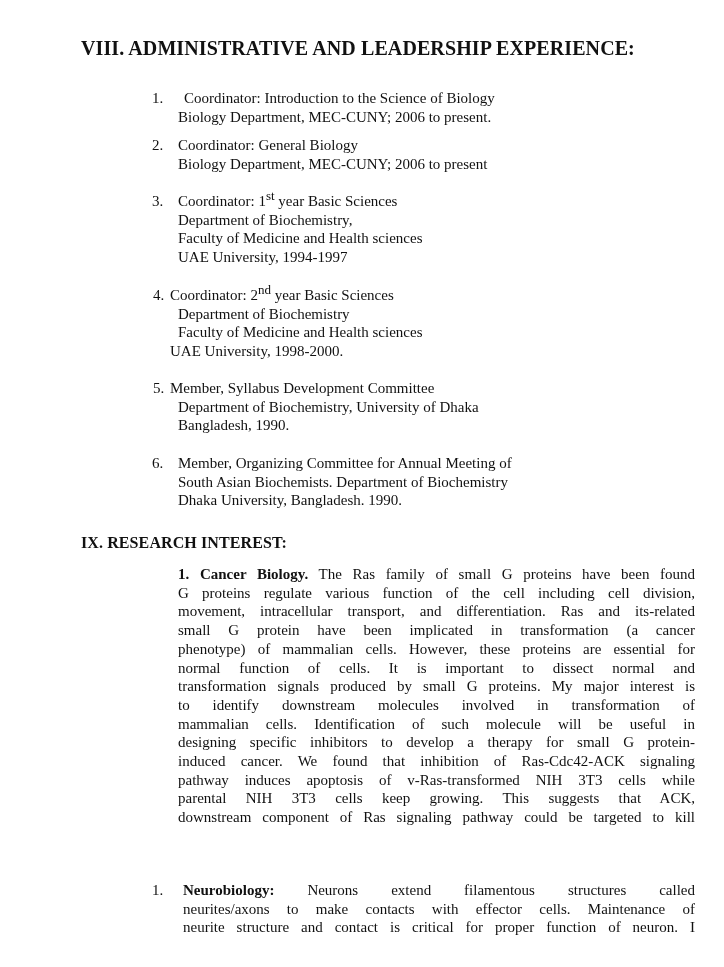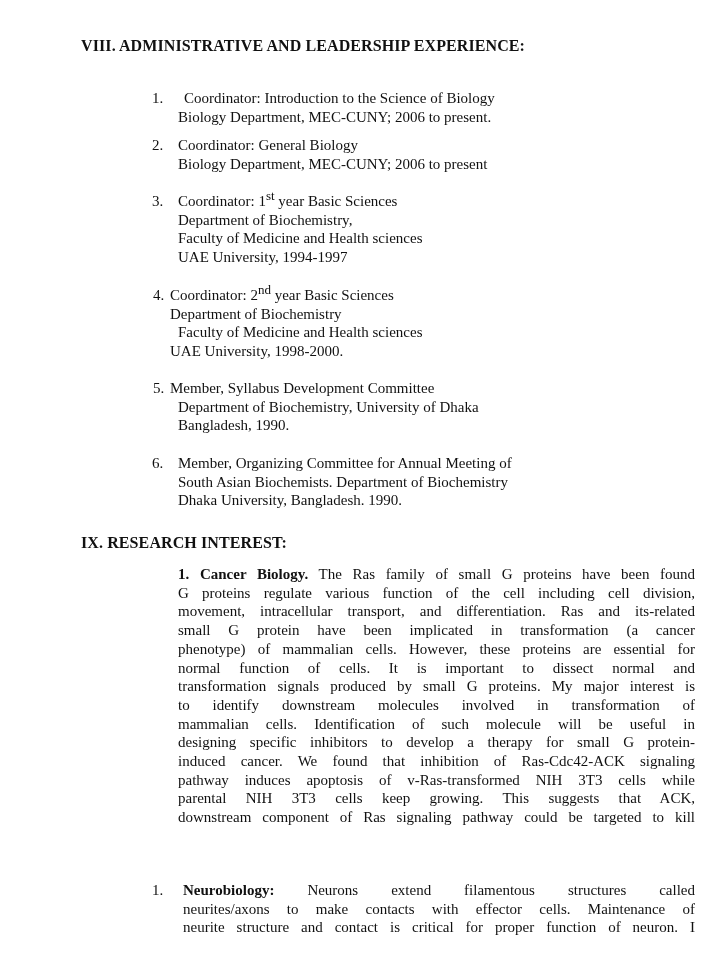--- a/index.html
+++ b/index.html
@@ -2,21 +2,21 @@
 <html><head>
 <meta charset="utf-8">
 <style>
   html, body { margin: 0; padding: 0; background: #ffffff; }
   body {
     width: 724px; height: 967px; overflow: hidden; position: relative;
     font-family: "Liberation Serif", "DejaVu Serif", serif;
     color: #111111;
   }
   .heading {
-    position: absolute; font-weight: bold; font-size: 16px;
+    position: absolute; font-weight: bold; font-size: 20px;
     letter-spacing: 0.1px; white-space: nowrap; margin: 0;
   }
   .item {
     position: absolute; font-size: 15px; line-height: 18.6px;
     white-space: nowrap;
   }
   .item .num { position: absolute; }
   .item .line { display: block; }
   sup { font-size: 13px; line-height: 0; vertical-align: 6px; }
   .para {
@@ -49,21 +49,21 @@
   <span class="num" style="left:-26px;">3.</span>
   <span class="line"><span>Coordinator: 1</span><sup>st</sup><span> year Basic Sciences</span></span>
   <span class="line">Department of Biochemistry,</span>
   <span class="line">Faculty of Medicine and Health sciences</span>
   <span class="line">UAE University, 1994-1997</span>
 </div>
 
 <div class="item" style="left:170px; top:286px;">
   <span class="num" style="left:-17px;">4.</span>
   <span class="line"><span>Coordinator: 2</span><sup>nd</sup><span>  year Basic Sciences</span></span>
-  <span class="line" style="">Department of Biochemistry</span>
+  <span class="line" style="margin-left:8px;">Department of Biochemistry</span>
   <span class="line" style="margin-left:8px;">Faculty of Medicine and Health sciences</span>
   <span class="line" style="">UAE University, 1998-2000.</span>
 </div>
 
 <div class="item" style="left:170px; top:379px;">
   <span class="num" style="left:-17px;">5.</span>
   <span class="line">Member, Syllabus Development Committee</span>
   <span class="line" style="margin-left:8px;">Department of  Biochemistry, University of Dhaka</span>
   <span class="line" style="margin-left:8px;">Bangladesh, 1990.</span>
 </div>

